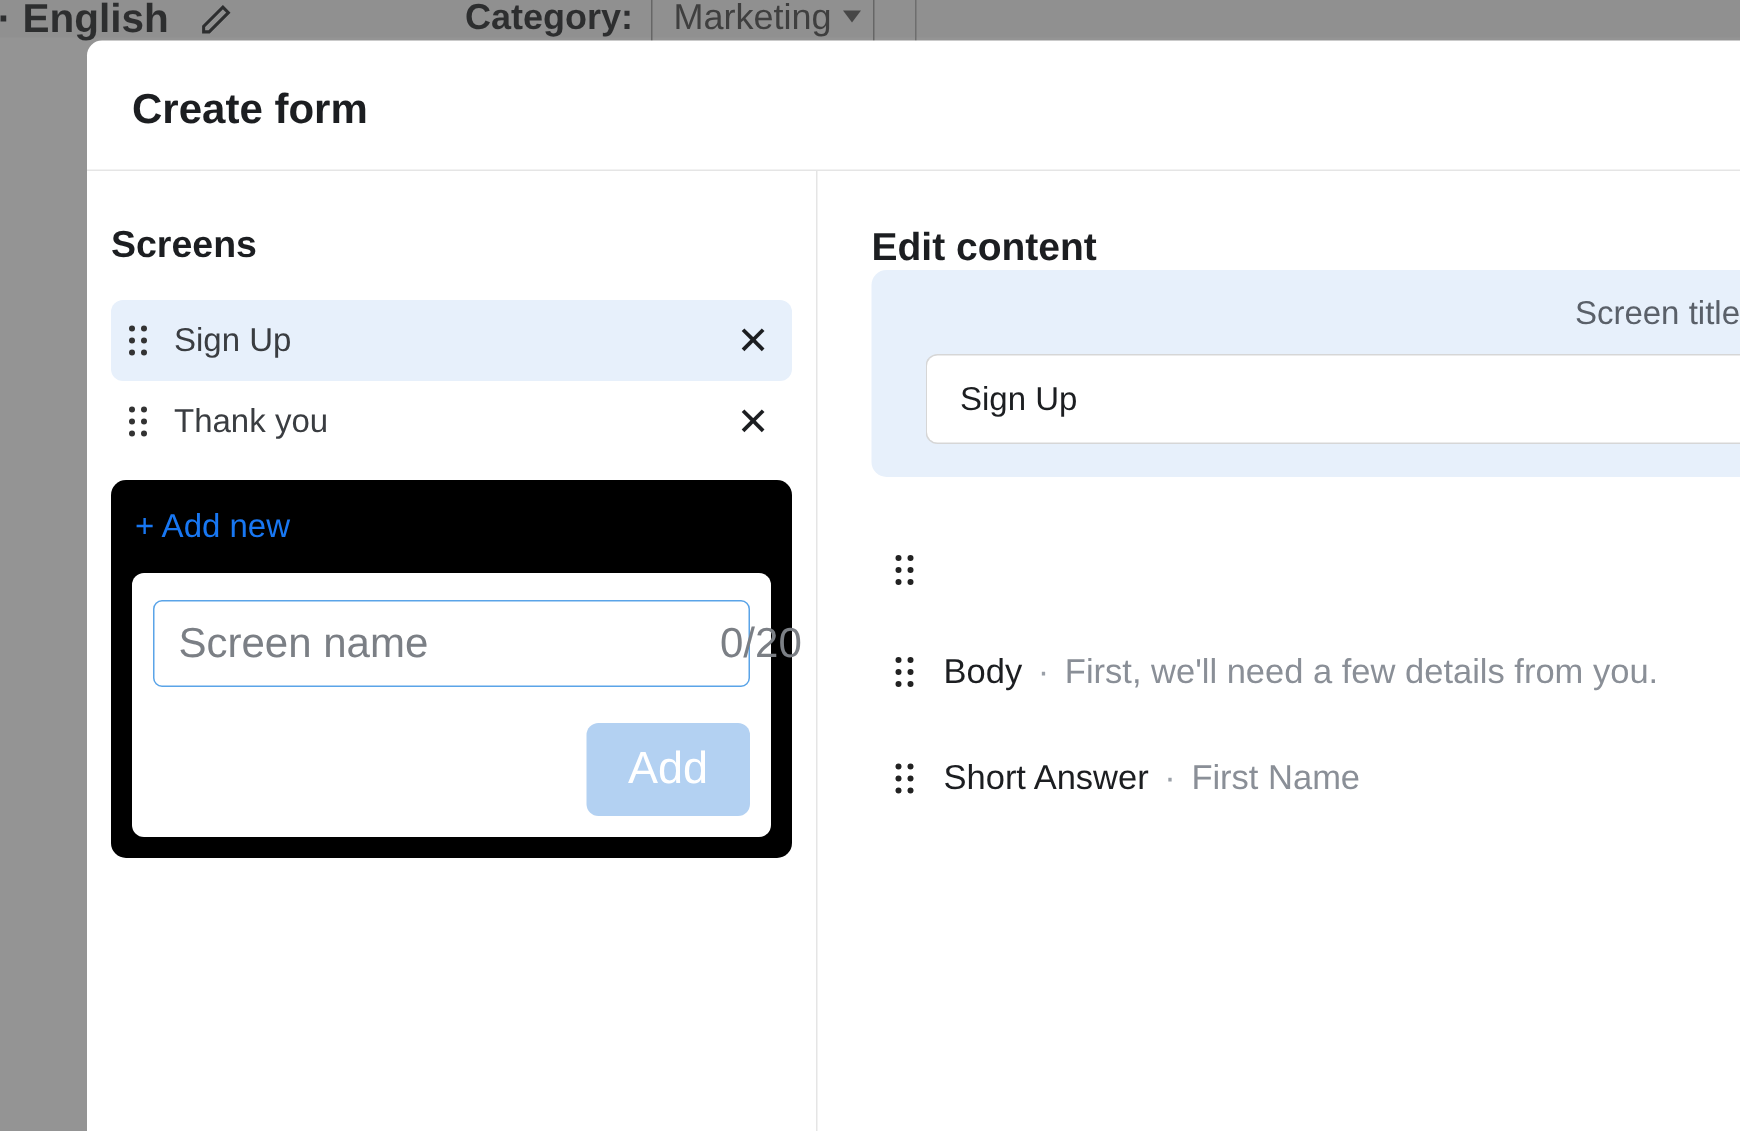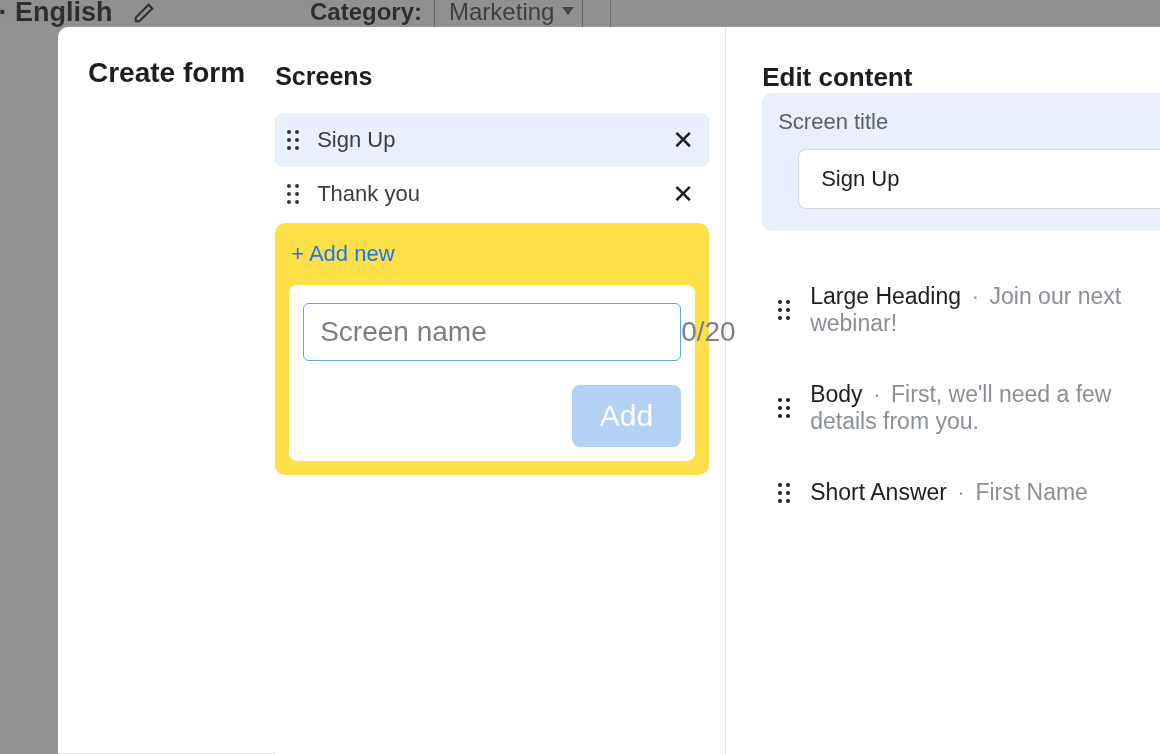--- a/index.html
+++ b/index.html
@@ -80,40 +80,40 @@
     .modal {
       position: absolute;
       top: 27px;
       left: 58px;
       right: 0;
       bottom: 0;
       background: #fff;
       border-radius: 10px 0 0 0;
       overflow: hidden;
       display: flex;
-      flex-direction: row;
+      flex-direction: column;
     }
     .modal-header {
       padding: 30px 30px 24px 30px;
       border-bottom: 1px solid #e5e5e5;
     }
     .modal-header h1 {
       font-size: 28px;
       font-weight: 700;
       color: #1c1e21;
     }
     .modal-body {
       flex: 1;
       display: flex;
       overflow: hidden;
     }
     .left-panel {
-      width: 451px;
+      width: 487px;
       border-right: 1px solid #e5e5e5;
-      padding: 35px 16px 0 0;
+      padding: 35px 16px 0 16px;
     }
     .left-panel h2 {
       font-size: 25px;
       font-weight: 700;
       color: #1c1e21;
       margin: 0 0 22px 0;
       padding-left: 0;
     }
     .screen-item {
       display: flex;
@@ -151,22 +151,22 @@
       font-size: 26px;
       color: #1c1e21;
       cursor: pointer;
       width: 28px;
       text-align: center;
       line-height: 1;
       font-weight: 400;
     }
 
     .add-panel {
-      margin-top: 2px;
-      background: #fde047;
+      margin-top: 12px;
+      background: #000000;
       border-radius: 10px;
       padding: 18px 14px 14px 14px;
     }
     .add-new-link {
       color: #1877f2;
       font-size: 22px;
       display: block;
       margin-bottom: 18px;
       padding-left: 2px;
     }
@@ -228,20 +228,21 @@
     .title-block {
       background: #e7f0fb;
       border-radius: 10px 0 0 10px;
       padding: 16px 0 22px 16px;
     }
     .title-block .lbl {
       font-size: 22px;
       color: #5a6069;
       margin-bottom: 14px;
       display: block;
+      text-align: right;
     }
     .title-input {
       background: #fff;
       border: 1px solid #d6d6d6;
       border-right: none;
       border-radius: 8px 0 0 8px;
       padding: 16px 22px;
       font-size: 22px;
       margin-left: 20px;
       color: #1c1e21;
@@ -367,25 +368,20 @@
               </span>
             <span class="r">
                 <span class="d"></span>
                 <span class="d"></span>
               </span>
             <span class="r">
                 <span class="d"></span>
                 <span class="d"></span>
               </span>
           </span>
-          <span>
-            <span class="type">Large Heading</span>
-            <span class="sep"> · </span>
-            <span class="val">Join our next webinar!</span>
-          </span>
         </div>
 
         <div class="content-row">
           <span class="drag-handle">
             <span class="r">
                 <span class="d"></span>
                 <span class="d"></span>
               </span>
             <span class="r">
                 <span class="d"></span>

